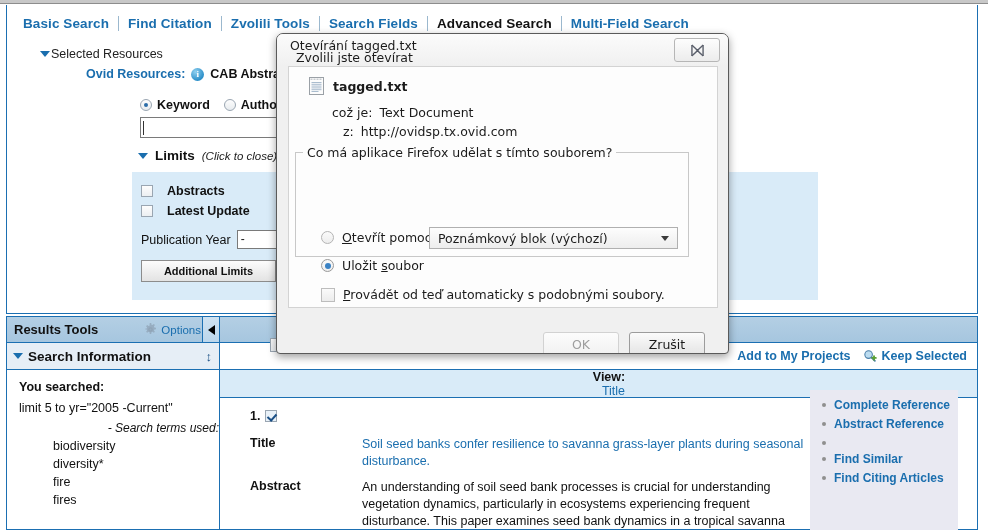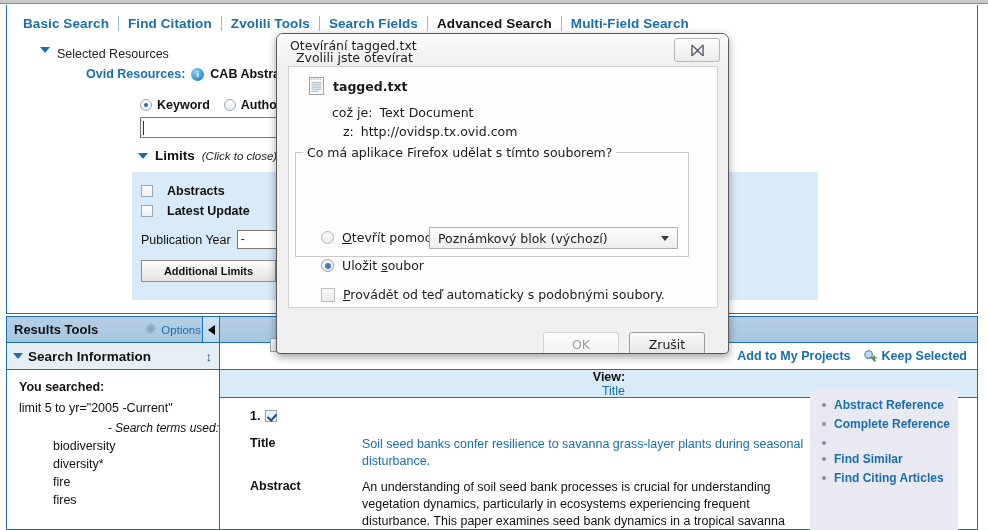--- a/index.html
+++ b/index.html
@@ -25,21 +25,21 @@
   #tabstrip .tab{
     font-size:13.5px;font-weight:bold;color:#1a6eae;white-space:nowrap;
     padding:0 9px;letter-spacing:.1px;
   }
   #tabstrip .tab.active{color:#111;}
   #tabstrip .sep{width:1px;height:15px;background:#9bb8ce;}
 
   
   .tri{display:inline-block;width:0;height:0;border-left:5px solid transparent;
        border-right:5px solid transparent;border-top:6px solid #1a6eae;vertical-align:middle;}
-  #selres{position:absolute;left:40px;top:47px;display:flex;gap:7px;}
+  #selres{position:absolute;left:40px;top:47px;display:flex;align-items:center;gap:1px;}
   #selres .lbl{font-size:12.5px;color:#222;}
   #ovidres{position:absolute;left:86px;top:67px;display:flex;align-items:center;gap:6px;}
   #ovidres .k{font-size:12.5px;color:#1a6eae;font-weight:bold;}
   #ovidres .cab{font-size:12.5px;color:#111;font-weight:bold;}
   .info-icon{
     display:inline-block;width:13px;height:13px;border-radius:50%;
     background:radial-gradient(circle at 35% 30%,#8fd0f0,#2c8fc9 70%);
     color:#fff;font-size:9px;font-weight:bold;line-height:13px;text-align:center;
     font-family:"Liberation Serif",serif;
   }
@@ -363,22 +363,22 @@
       <div class="frow">
         <div class="flabel">Abstract</div>
         <div class="fval txt">An understanding of soil seed bank processes is crucial for understanding vegetation dynamics, particularly in ecosystems experiencing frequent disturbance. This paper examines seed bank dynamics in a tropical savanna</div>
       </div>
     </div>
   </div>
 </div>
 
 <div id="rec-side">
   <ul>
+    <li>Complete Reference</li>
     <li>Abstract Reference</li>
-    <li>Complete Reference</li>
     <li class="gap" style="list-style:none;padding:0;"></li>
     <li>Find Similar</li>
     <li>Find Citing Articles</li>
   </ul>
 </div>
 
 <div id="sel-all-cb"></div>
 
 <div id="dialog">
 

